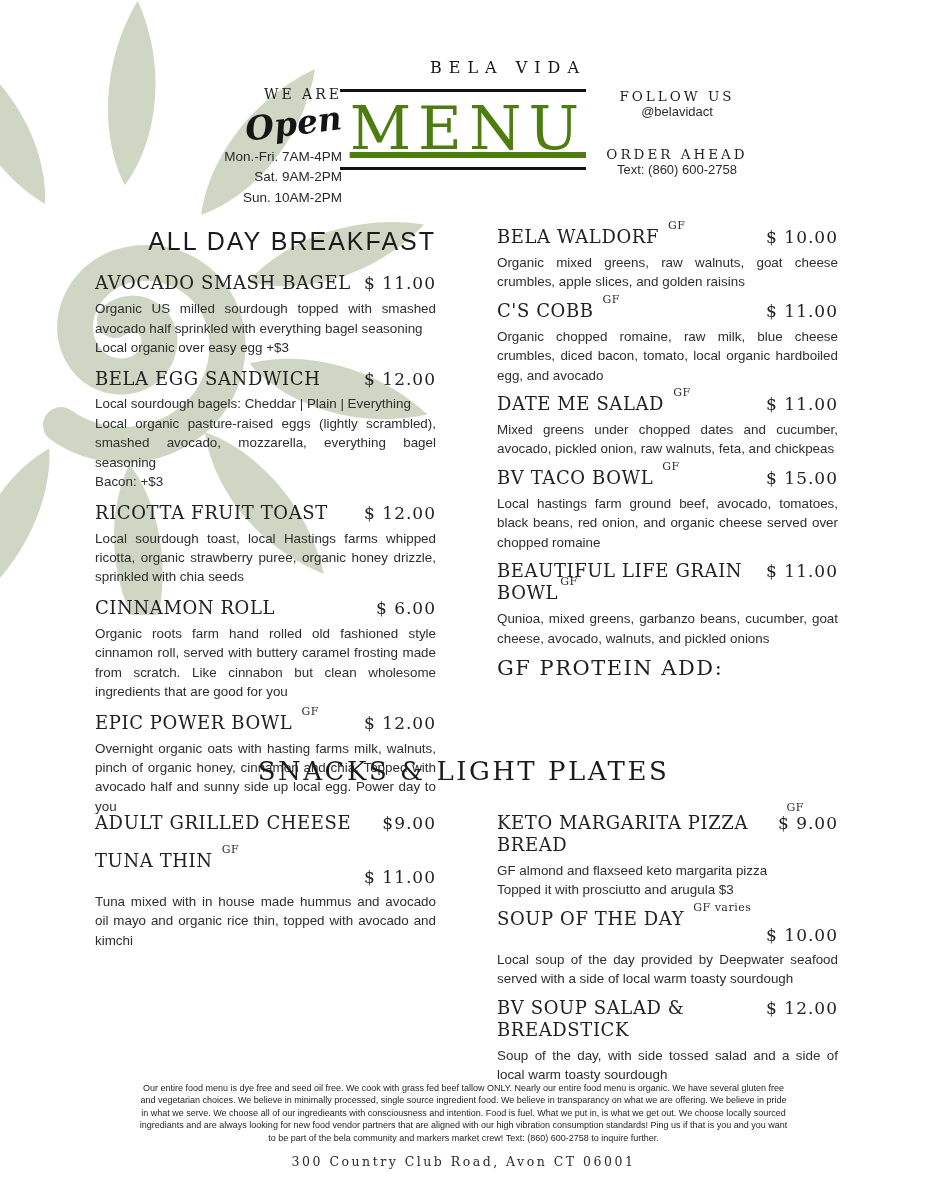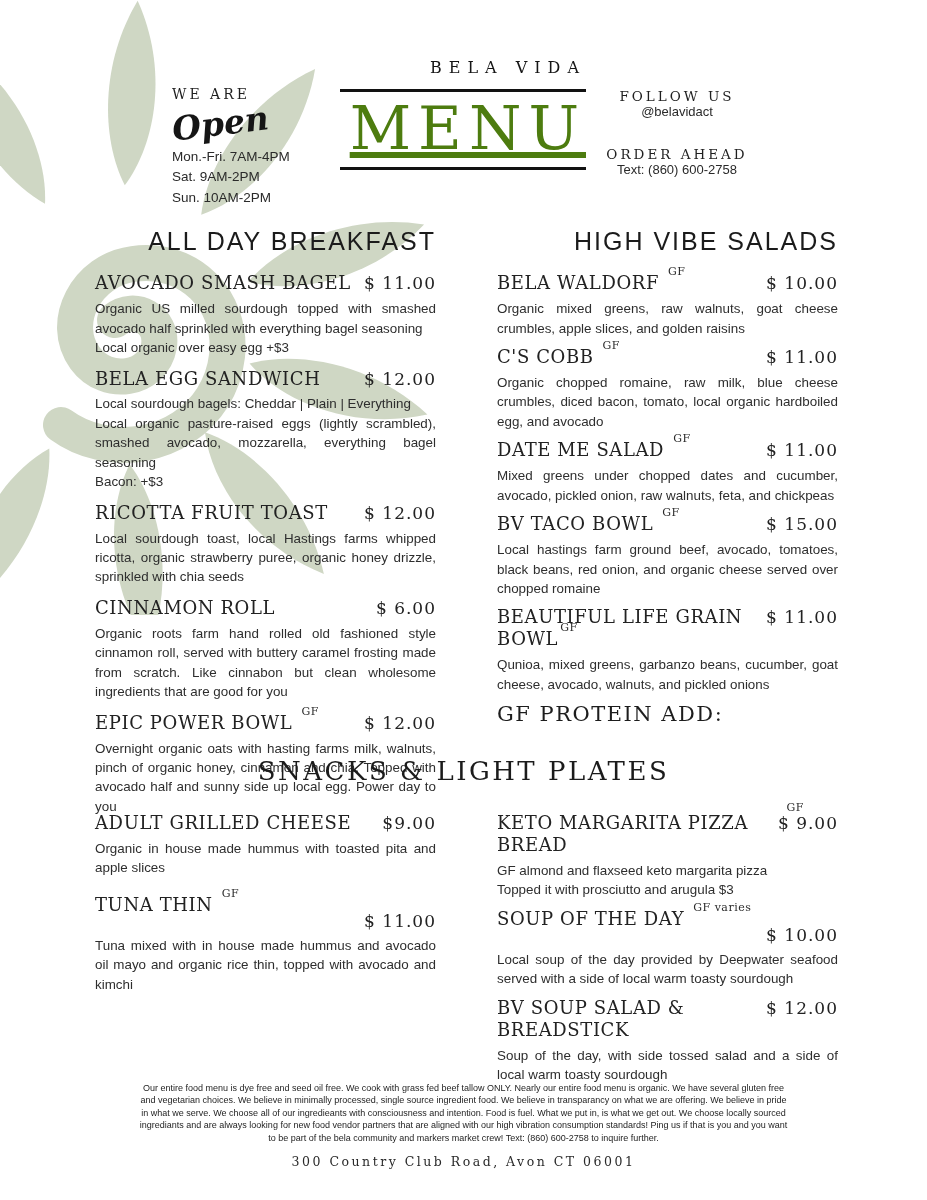--- a/index.html
+++ b/index.html
@@ -6,21 +6,21 @@
   html,body { background:#ffffff; }
   .page {
     position:relative; width:927px; height:1200px; margin:0 auto;
     background:#ffffff; overflow:hidden; color:#222;
     font-family:"Liberation Sans", sans-serif;
   }
   .decor { position:absolute; left:-70px; top:-85px; z-index:0; }
   .layer { position:absolute; z-index:1; }
 
   
-  .hours { left:172px; top:86px; width:170px; text-align:left; }
+  .hours { left:172px; top:86px; width:170px; text-align:right; }
   .we-are { font-family:"DejaVu Serif", serif; font-size:14px; letter-spacing:3px; color:#1f1f1f; }
   .open-script { font-family:"DejaVu Serif", serif; font-style:italic; font-weight:bold;
                  font-size:33px; transform:rotate(-7deg); display:inline-block; margin:2px 0 4px; color:#151515; }
   .hours-line { font-size:13.5px; line-height:1.5; color:#2a2a2a; }
 
   .brand-block { left:340px; top:58px; width:246px; text-align:right; }
   .brand-name { font-family:"DejaVu Serif", serif; font-size:16px; letter-spacing:7px; color:#151515; }
   .rule { height:3px; background:#121212; margin-top:12px; }
   .menu-title { font-family:"DejaVu Serif", serif; font-size:60px; letter-spacing:7px;
                 line-height:1.22; color:#4d7c0f; margin-left:5px;text-decoration:underline; }
@@ -171,21 +171,20 @@
             <span class="item-price">$ 12.00</span>
           </div>
           <div class="item-desc">
             <div class="desc-line">Overnight organic oats with hasting farms milk, walnuts, pinch of organic honey, cinnamon and chia. Topped with avocado half and sunny side up local egg. Power day to you</div>
           </div>
         </div>
       </div>
   </div>
 
   <div class="layer col-right salads">
-    <div class="section-heading">HIGH VIBE SALADS</div>
     <div>
 
         <div class="item">
           <div class="item-head">
             <span class="item-name"><span>BELA WALDORF</span><sup class="gf">GF</sup></span>
             <span class="item-price">$ 10.00</span>
           </div>
           <div class="item-desc">
             <div class="desc-line">Organic mixed greens, raw walnuts, goat cheese crumbles, apple slices, and golden raisins</div>
           </div>
@@ -241,23 +240,20 @@
   </div>
 
   <div class="layer snacks-left snacks">
     <div>
 
         <div class="item">
           <div class="item-head">
             <span class="item-name"><span>ADULT GRILLED CHEESE</span></span>
             <span class="item-price">$9.00</span>
           </div>
-          <div class="item-desc">
-            <div class="desc-line">Organic in house made hummus with toasted pita and apple slices</div>
-          </div>
         </div>
 
         <div class="item price-low">
           <div class="item-head">
             <span class="item-name"><span>TUNA THIN</span><sup class="gf">GF</sup></span>
             <span class="item-price">$ 11.00</span>
           </div>
           <div class="item-desc">
             <div class="desc-line">Tuna mixed with in house made hummus and avocado oil mayo and organic rice thin, topped with avocado and kimchi</div>
           </div>

